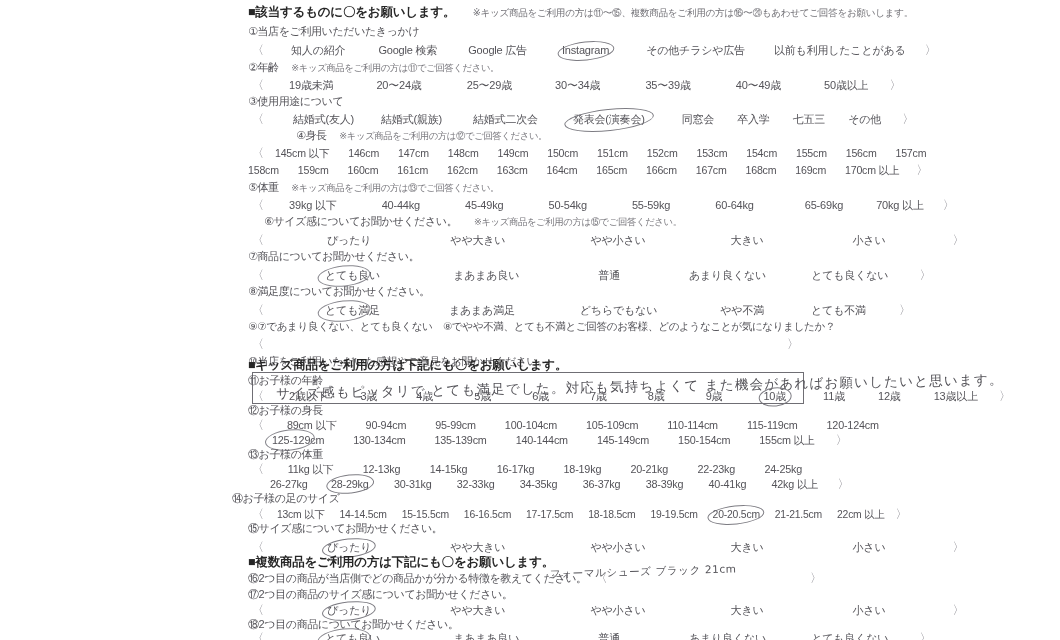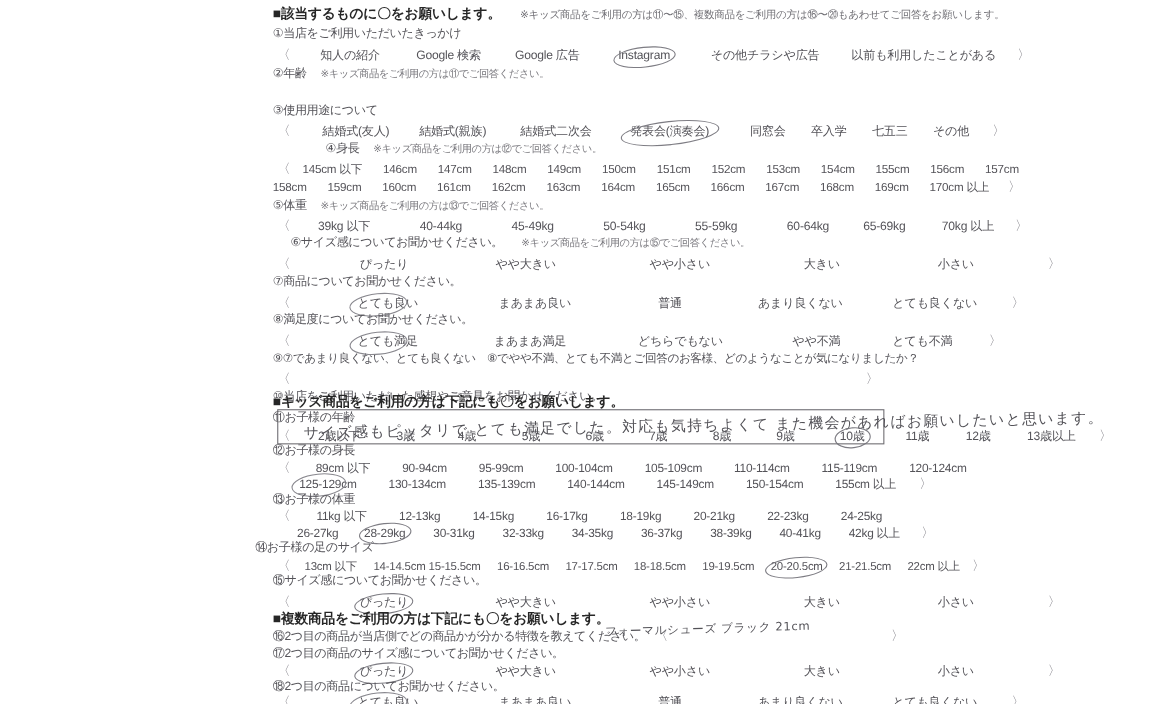--- a/index.html
+++ b/index.html
@@ -123,20 +123,31 @@
     <span class="opt" style="margin-left:28px;">Google 広告</span>
     <span class="opt circled tight" style="margin-left:32px;">Instagram</span>
     <span class="opt" style="margin-left:34px;">その他チラシや広告</span>
     <span class="opt" style="margin-left:26px;">以前も利用したことがある</span>
     <span class="brk tail" style="margin-left:16px;">〉</span>
   </div>
 
   <div class="row qlabel" style="left:248px;top:62px;">
     <span>②</span><span>年齢</span>
     <span class="note" style="margin-left:10px;">※キッズ商品をご利用の方は⑪でご回答ください。</span>
+  </div>
+  <div class="row opts" style="left:252px;top:79px;">
+    <span class="brk">〈</span>
+    <span class="opt" style="margin-left:22px;">19歳未満</span>
+    <span class="opt" style="margin-left:40px;">20〜24歳</span>
+    <span class="opt" style="margin-left:42px;">25〜29歳</span>
+    <span class="opt" style="margin-left:40px;">30〜34歳</span>
+    <span class="opt" style="margin-left:42px;">35〜39歳</span>
+    <span class="opt" style="margin-left:42px;">40〜49歳</span>
+    <span class="opt" style="margin-left:40px;">50歳以上</span>
+    <span class="brk tail" style="margin-left:18px;">〉</span>
   </div>
 
   <div class="row qlabel" style="left:248px;top:96px;">
     <span>③</span><span>使用用途について</span>
   </div>
   <div class="row opts" style="left:252px;top:113px;">
     <span class="brk">〈</span>
     <span class="opt" style="margin-left:26px;">結婚式(友人)</span>
     <span class="opt" style="margin-left:24px;">結婚式(親族)</span>
     <span class="opt" style="margin-left:28px;">結婚式二次会</span>
@@ -190,21 +201,21 @@
     <span class="note" style="margin-left:10px;">※キッズ商品をご利用の方は⑬でご回答ください。</span>
   </div>
   <div class="row opts" style="left:252px;top:199px;">
     <span class="brk">〈</span>
     <span class="opt" style="margin-left:22px;">39kg 以下</span>
     <span class="opt" style="margin-left:42px;">40-44kg</span>
     <span class="opt" style="margin-left:42px;">45-49kg</span>
     <span class="opt" style="margin-left:42px;">50-54kg</span>
     <span class="opt" style="margin-left:42px;">55-59kg</span>
     <span class="opt" style="margin-left:42px;">60-64kg</span>
-    <span class="opt" style="margin-left:12px;padding-left:16px;">65-69kg</span>
+    <span class="opt" style="margin-left:32px;padding-left:16px;">65-69kg</span>
     <span class="opt" style="margin-left:30px;">70kg 以上</span>
     <span class="brk tail" style="margin-left:16px;">〉</span>
   </div>
 
   <div class="row qlabel" style="left:264px;top:216px;">
     <span>⑥</span><span>サイズ感についてお聞かせください。</span>
     <span class="note" style="margin-left:14px;">※キッズ商品をご利用の方は⑮でご回答ください。</span>
   </div>
   <div class="row opts" style="left:252px;top:234px;">
     <span class="brk">〈</span>
@@ -331,21 +342,21 @@
     <span class="brk tail" style="margin-left:16px;">〉</span>
   </div>
 
   <div class="row qlabel" style="left: 232px; top: 493px;">
     <span>⑭</span><span>お子様の足のサイズ</span>
   </div>
   <div class="row opts" style="left: 252px; top: 508px; font-size: 10.4px;">
     <span class="brk">〈</span>
     <span class="opt" style="margin-left:10px;">13cm 以下</span>
     <span class="opt" style="margin-left:12px;">14-14.5cm</span>
-    <span class="opt" style="text-align:center;">15-15.5cm</span>
+    <span class="opt" style="margin-left:12px;text-align:center;">15-15.5cm</span>
     <span class="opt" style="margin-left:12px;">16-16.5cm</span>
     <span class="opt" style="margin-left:12px;">17-17.5cm</span>
     <span class="opt" style="margin-left:12px;">18-18.5cm</span>
     <span class="opt" style="margin-left:12px;">19-19.5cm</span>
     <span class="opt circled tight" style="margin-left:12px;">20-20.5cm</span>
     <span class="opt" style="margin-left:12px;">21-21.5cm</span>
     <span class="opt" style="margin-left:12px;">22cm 以上</span>
     <span class="brk tail" style="margin-left:8px;">〉</span>
   </div>
 

